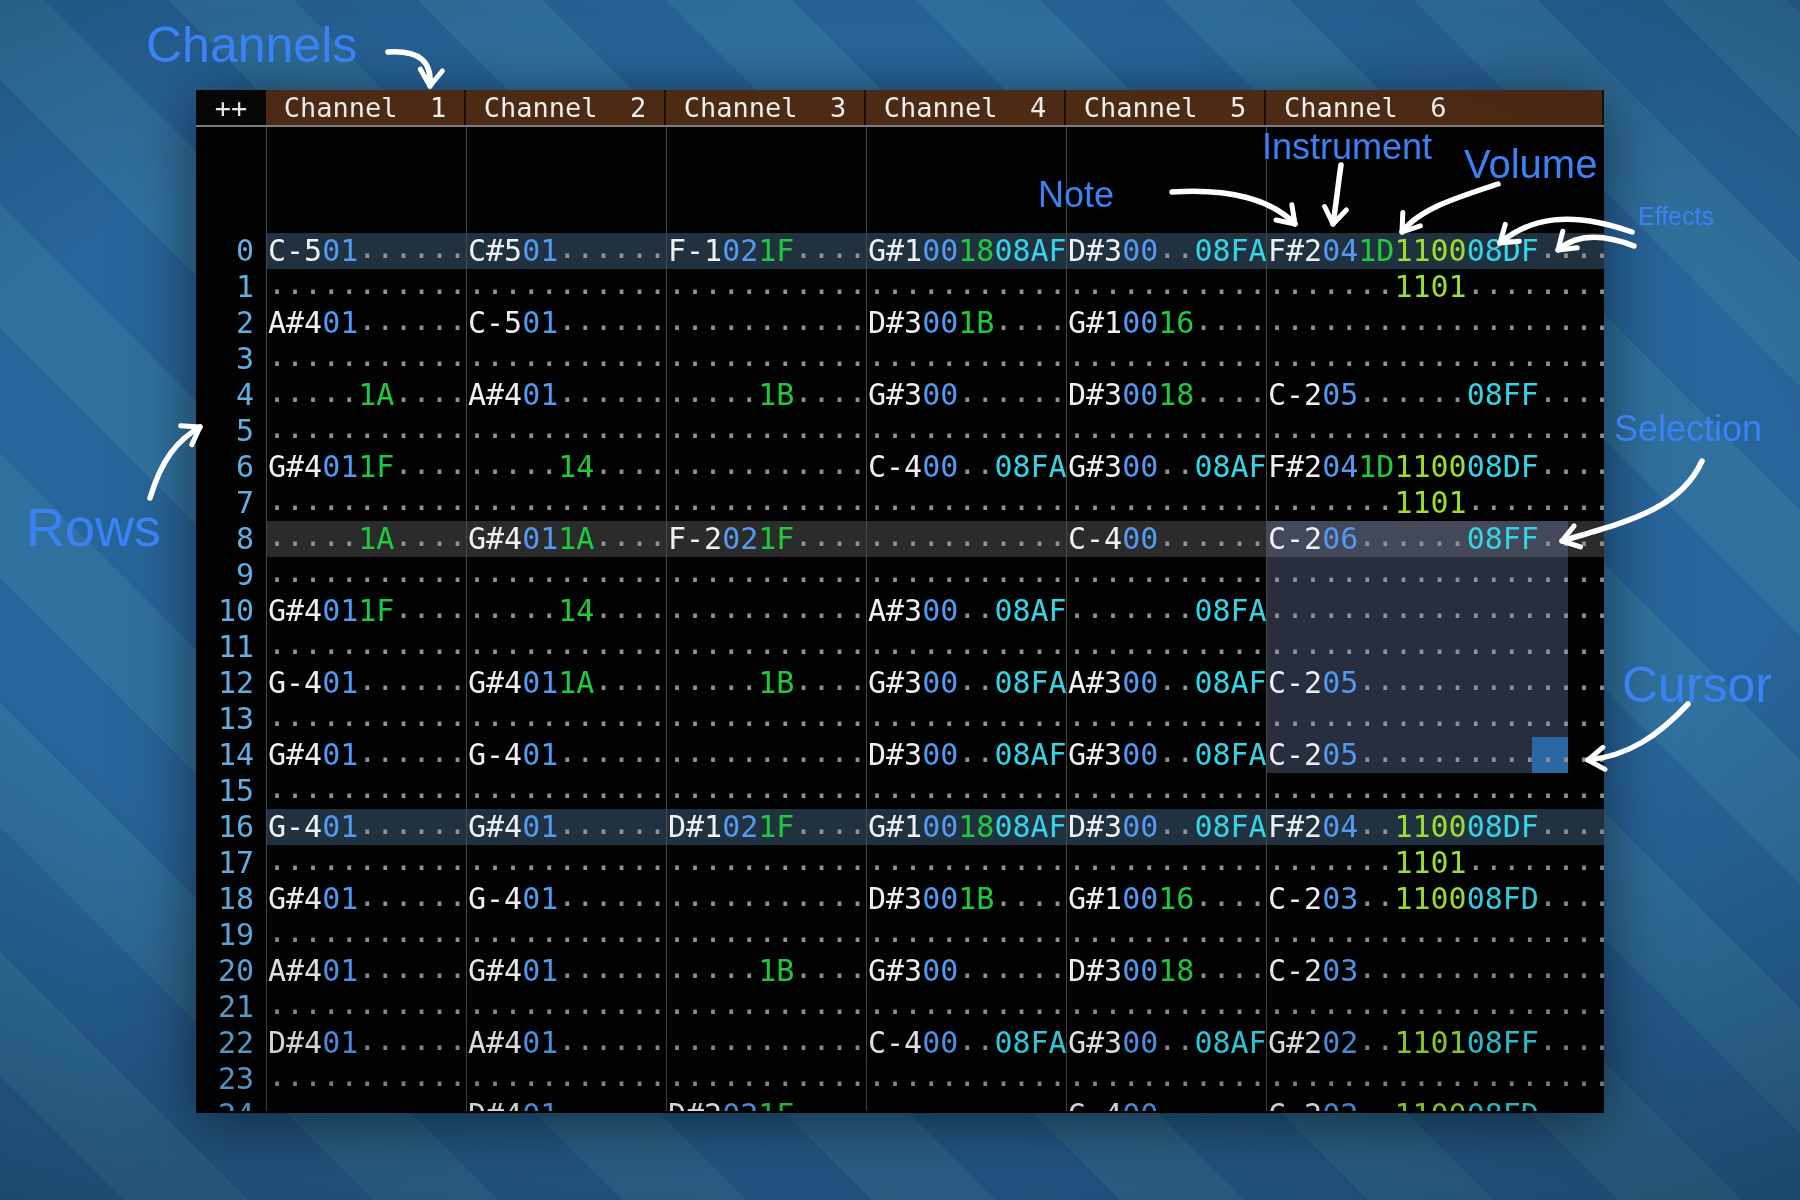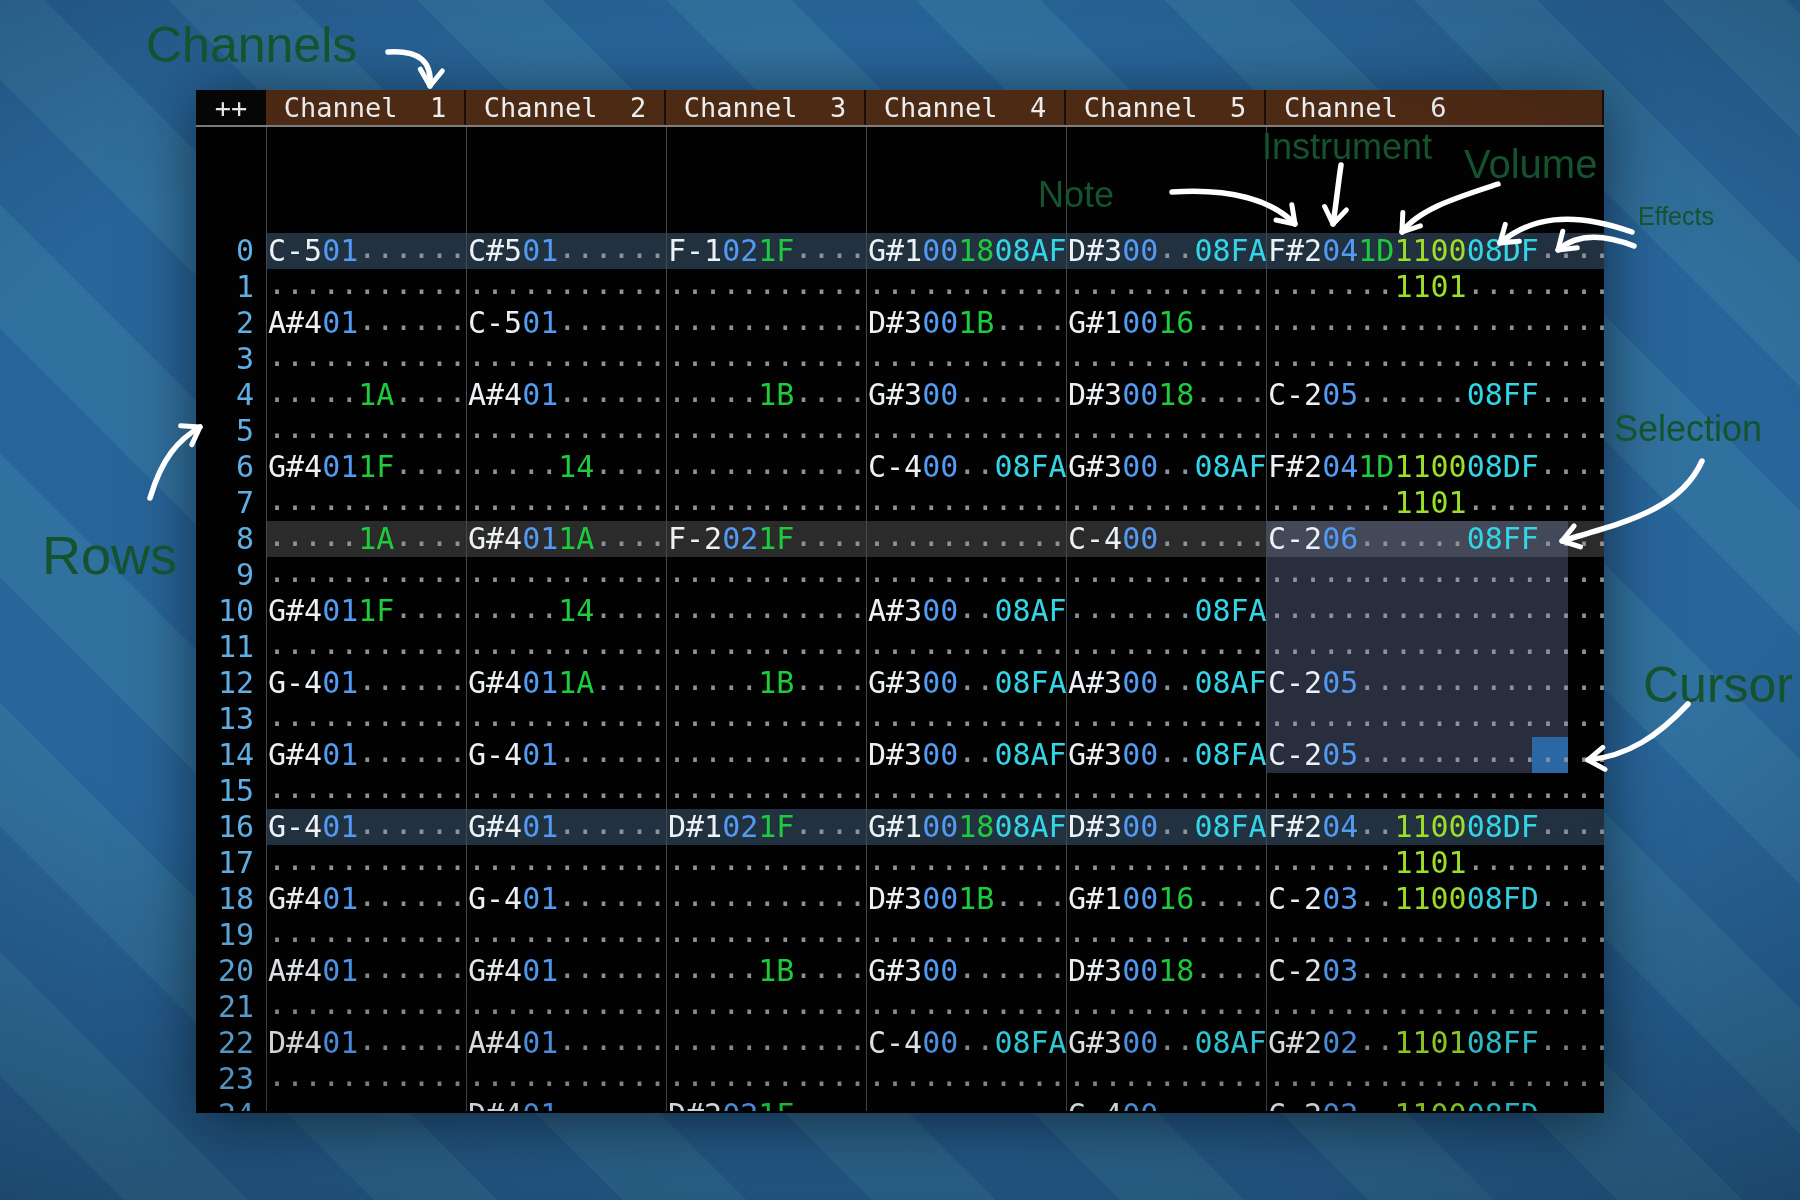--- a/index.html
+++ b/index.html
@@ -28,21 +28,21 @@
   #rows{position:absolute;left:0;top:106px;right:0;z-index:4;}
   .prow{display:flex;height:36px;}
   .rnum{width:70px;flex:none;text-align:right;padding-right:12px;box-sizing:border-box;
     color:#61aee4;font-size:30px;line-height:36px;}
   .pcell{width:200px;flex:none;overflow:hidden;white-space:pre;font-size:30px;line-height:36px;padding-left:2px;box-sizing:border-box;}
   .pcell.last{flex:1;}
   .n{color:#edf1f4;} .i{color:#529af2;} .v{color:#1ecb3c;}
   .c{color:#33d5e6;} .g{color:#9cdf28;}
   .d{color:#8e9296;position:relative;top:-3px;}
   
-  .anno{position:absolute;color:#14532d;font-family:"Liberation Sans",sans-serif;z-index:6;white-space:nowrap;}
+  .anno{position:absolute;color:#3b82f6;font-family:"Liberation Sans",sans-serif;z-index:6;white-space:nowrap;}
   #arrows{position:absolute;inset:0;z-index:6;pointer-events:none;}
 </style>
 </head>
 <body>
 
 <div class="window">
   <div class="header">
     <div class="hcell corner">++</div>
     <div class="hcell">Channel  1</div>
     <div class="hcell">Channel  2</div>
@@ -293,23 +293,23 @@
         </div>
       </div>
   </div>
 </div>
 
 <div class="anno" style="left:146px;top:16px;font-size:50px;">Channels</div>
 <div class="anno" style="left:1038px;top:174px;font-size:36px;">Note</div>
 <div class="anno" style="left:1262px;top:126px;font-size:36px;">Instrument</div>
 <div class="anno" style="left:1464px;top:142px;font-size:40px;">Volume</div>
 <div class="anno" style="left:1638px;top:202px;font-size:25px;">Effects</div>
-<div class="anno" style="left:42px;top:496px;font-size:54px;margin-top:28px;">Rows</div>
+<div class="anno" style="left:26px;top:496px;font-size:54px;">Rows</div>
 <div class="anno" style="left:1614px;top:408px;font-size:36px;text-align:center;">Selection</div>
-<div class="anno" style="left:1622px;top:656px;font-size:50px;margin-left:21px;">Cursor</div>
+<div class="anno" style="left:1622px;top:656px;font-size:50px;">Cursor</div>
 
 <svg id="arrows" width="1800" height="1200" viewBox="0 0 1800 1200">
   <defs>
     <marker id="ah" markerUnits="userSpaceOnUse" markerWidth="30" markerHeight="30" refX="22" refY="15" orient="auto">
       <path d="M6,4 L22,15 L6,26" fill="none" stroke="#ffffff" stroke-width="5" stroke-linecap="round" stroke-linejoin="round"></path>
     </marker>
   </defs>
   <g fill="none" stroke="#ffffff" stroke-width="5.5" stroke-linecap="round">
     <path d="M 388 52 C 420 50, 432 62, 430 86" marker-end="url(#ah)"></path>
     <path d="M 1172 192 C 1230 188, 1272 200, 1295 224" marker-end="url(#ah)"></path>

